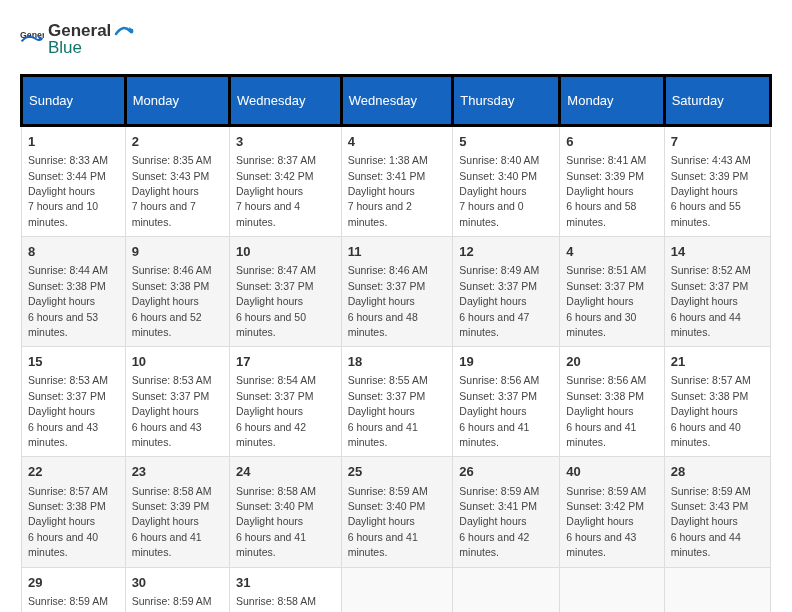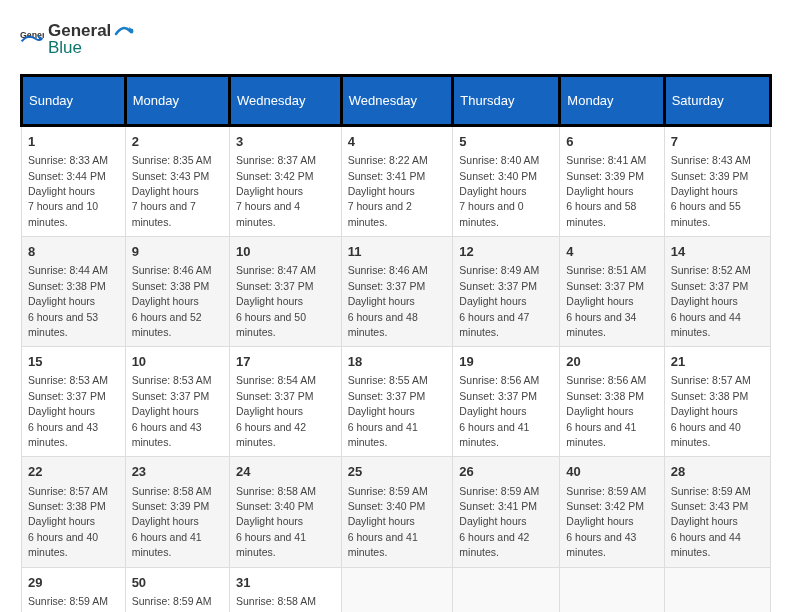--- a/index.html
+++ b/index.html
@@ -120,32 +120,32 @@
         <th>Thursday</th>
         <th>Monday</th>
         <th>Saturday</th>
       </tr>
   </thead>
   <tbody id="calendar-body">
   <tr>
         <td><span class="day-num">1</span><span class="day-info">Sunrise: 8:33 AM</span><br><span class="day-info">Sunset: 3:44 PM</span><br><span class="day-info">Daylight hours</span><br><span class="day-info">7 hours and 10 minutes.</span></td>
         <td><span class="day-num">2</span><span class="day-info">Sunrise: 8:35 AM</span><br><span class="day-info">Sunset: 3:43 PM</span><br><span class="day-info">Daylight hours</span><br><span class="day-info">7 hours and 7 minutes.</span></td>
         <td><span class="day-num">3</span><span class="day-info">Sunrise: 8:37 AM</span><br><span class="day-info">Sunset: 3:42 PM</span><br><span class="day-info">Daylight hours</span><br><span class="day-info">7 hours and 4 minutes.</span></td>
-        <td><span class="day-num">4</span><span class="day-info">Sunrise: 8:22 AM</span><br><span class="day-info">Sunset: 3:41 PM</span><br><span class="day-info">Daylight hours</span><br><span class="day-info">7 hours and 2 minutes.</span></td>
+        <td><span class="day-num">4</span><span class="day-info">Sunrise: 1:38 AM</span><br><span class="day-info">Sunset: 3:41 PM</span><br><span class="day-info">Daylight hours</span><br><span class="day-info">7 hours and 2 minutes.</span></td>
         <td><span class="day-num">5</span><span class="day-info">Sunrise: 8:40 AM</span><br><span class="day-info">Sunset: 3:40 PM</span><br><span class="day-info">Daylight hours</span><br><span class="day-info">7 hours and 0 minutes.</span></td>
         <td><span class="day-num">6</span><span class="day-info">Sunrise: 8:41 AM</span><br><span class="day-info">Sunset: 3:39 PM</span><br><span class="day-info">Daylight hours</span><br><span class="day-info">6 hours and 58 minutes.</span></td>
-        <td><span class="day-num">7</span><span class="day-info">Sunrise: 8:43 AM</span><br><span class="day-info">Sunset: 3:39 PM</span><br><span class="day-info">Daylight hours</span><br><span class="day-info">6 hours and 55 minutes.</span></td>
+        <td><span class="day-num">7</span><span class="day-info">Sunrise: 4:43 AM</span><br><span class="day-info">Sunset: 3:39 PM</span><br><span class="day-info">Daylight hours</span><br><span class="day-info">6 hours and 55 minutes.</span></td>
       </tr>
       <tr>
         <td><span class="day-num">8</span><span class="day-info">Sunrise: 8:44 AM</span><br><span class="day-info">Sunset: 3:38 PM</span><br><span class="day-info">Daylight hours</span><br><span class="day-info">6 hours and 53 minutes.</span></td>
         <td><span class="day-num">9</span><span class="day-info">Sunrise: 8:46 AM</span><br><span class="day-info">Sunset: 3:38 PM</span><br><span class="day-info">Daylight hours</span><br><span class="day-info">6 hours and 52 minutes.</span></td>
         <td><span class="day-num">10</span><span class="day-info">Sunrise: 8:47 AM</span><br><span class="day-info">Sunset: 3:37 PM</span><br><span class="day-info">Daylight hours</span><br><span class="day-info">6 hours and 50 minutes.</span></td>
         <td><span class="day-num">11</span><span class="day-info">Sunrise: 8:46 AM</span><br><span class="day-info">Sunset: 3:37 PM</span><br><span class="day-info">Daylight hours</span><br><span class="day-info">6 hours and 48 minutes.</span></td>
         <td><span class="day-num">12</span><span class="day-info">Sunrise: 8:49 AM</span><br><span class="day-info">Sunset: 3:37 PM</span><br><span class="day-info">Daylight hours</span><br><span class="day-info">6 hours and 47 minutes.</span></td>
-        <td><span class="day-num">4</span><span class="day-info">Sunrise: 8:51 AM</span><br><span class="day-info">Sunset: 3:37 PM</span><br><span class="day-info">Daylight hours</span><br><span class="day-info">6 hours and 34 minutes.</span></td>
+        <td><span class="day-num">4</span><span class="day-info">Sunrise: 8:51 AM</span><br><span class="day-info">Sunset: 3:37 PM</span><br><span class="day-info">Daylight hours</span><br><span class="day-info">6 hours and 30 minutes.</span></td>
         <td><span class="day-num">14</span><span class="day-info">Sunrise: 8:52 AM</span><br><span class="day-info">Sunset: 3:37 PM</span><br><span class="day-info">Daylight hours</span><br><span class="day-info">6 hours and 44 minutes.</span></td>
       </tr>
       <tr>
         <td><span class="day-num">15</span><span class="day-info">Sunrise: 8:53 AM</span><br><span class="day-info">Sunset: 3:37 PM</span><br><span class="day-info">Daylight hours</span><br><span class="day-info">6 hours and 43 minutes.</span></td>
         <td><span class="day-num">10</span><span class="day-info">Sunrise: 8:53 AM</span><br><span class="day-info">Sunset: 3:37 PM</span><br><span class="day-info">Daylight hours</span><br><span class="day-info">6 hours and 43 minutes.</span></td>
         <td><span class="day-num">17</span><span class="day-info">Sunrise: 8:54 AM</span><br><span class="day-info">Sunset: 3:37 PM</span><br><span class="day-info">Daylight hours</span><br><span class="day-info">6 hours and 42 minutes.</span></td>
         <td><span class="day-num">18</span><span class="day-info">Sunrise: 8:55 AM</span><br><span class="day-info">Sunset: 3:37 PM</span><br><span class="day-info">Daylight hours</span><br><span class="day-info">6 hours and 41 minutes.</span></td>
         <td><span class="day-num">19</span><span class="day-info">Sunrise: 8:56 AM</span><br><span class="day-info">Sunset: 3:37 PM</span><br><span class="day-info">Daylight hours</span><br><span class="day-info">6 hours and 41 minutes.</span></td>
         <td><span class="day-num">20</span><span class="day-info">Sunrise: 8:56 AM</span><br><span class="day-info">Sunset: 3:38 PM</span><br><span class="day-info">Daylight hours</span><br><span class="day-info">6 hours and 41 minutes.</span></td>
         <td><span class="day-num">21</span><span class="day-info">Sunrise: 8:57 AM</span><br><span class="day-info">Sunset: 3:38 PM</span><br><span class="day-info">Daylight hours</span><br><span class="day-info">6 hours and 40 minutes.</span></td>
@@ -154,21 +154,21 @@
         <td><span class="day-num">22</span><span class="day-info">Sunrise: 8:57 AM</span><br><span class="day-info">Sunset: 3:38 PM</span><br><span class="day-info">Daylight hours</span><br><span class="day-info">6 hours and 40 minutes.</span></td>
         <td><span class="day-num">23</span><span class="day-info">Sunrise: 8:58 AM</span><br><span class="day-info">Sunset: 3:39 PM</span><br><span class="day-info">Daylight hours</span><br><span class="day-info">6 hours and 41 minutes.</span></td>
         <td><span class="day-num">24</span><span class="day-info">Sunrise: 8:58 AM</span><br><span class="day-info">Sunset: 3:40 PM</span><br><span class="day-info">Daylight hours</span><br><span class="day-info">6 hours and 41 minutes.</span></td>
         <td><span class="day-num">25</span><span class="day-info">Sunrise: 8:59 AM</span><br><span class="day-info">Sunset: 3:40 PM</span><br><span class="day-info">Daylight hours</span><br><span class="day-info">6 hours and 41 minutes.</span></td>
         <td><span class="day-num">26</span><span class="day-info">Sunrise: 8:59 AM</span><br><span class="day-info">Sunset: 3:41 PM</span><br><span class="day-info">Daylight hours</span><br><span class="day-info">6 hours and 42 minutes.</span></td>
         <td><span class="day-num">40</span><span class="day-info">Sunrise: 8:59 AM</span><br><span class="day-info">Sunset: 3:42 PM</span><br><span class="day-info">Daylight hours</span><br><span class="day-info">6 hours and 43 minutes.</span></td>
         <td><span class="day-num">28</span><span class="day-info">Sunrise: 8:59 AM</span><br><span class="day-info">Sunset: 3:43 PM</span><br><span class="day-info">Daylight hours</span><br><span class="day-info">6 hours and 44 minutes.</span></td>
       </tr>
       <tr>
         <td><span class="day-num">29</span><span class="day-info">Sunrise: 8:59 AM</span><br><span class="day-info">Sunset: 3:44 PM</span><br><span class="day-info">Daylight hours</span><br></td>
-        <td><span class="day-num">50</span><span class="day-info">Sunrise: 8:59 AM</span><br><span class="day-info">Sunset: 3:45 PM</span><br><span class="day-info">Daylight hours</span><br></td>
+        <td><span class="day-num">30</span><span class="day-info">Sunrise: 8:59 AM</span><br><span class="day-info">Sunset: 3:45 PM</span><br><span class="day-info">Daylight hours</span><br></td>
         <td><span class="day-num">31</span><span class="day-info">Sunrise: 8:58 AM</span><br><span class="day-info">Sunset: 3:46 PM</span><br><span class="day-info">Daylight hours</span><br></td>
         <td class="empty-cell"></td>
         <td class="empty-cell"></td>
         <td class="empty-cell"></td>
         <td class="empty-cell"></td>
       </tr>
     </tbody>
 </table>
 
 </body></html>

